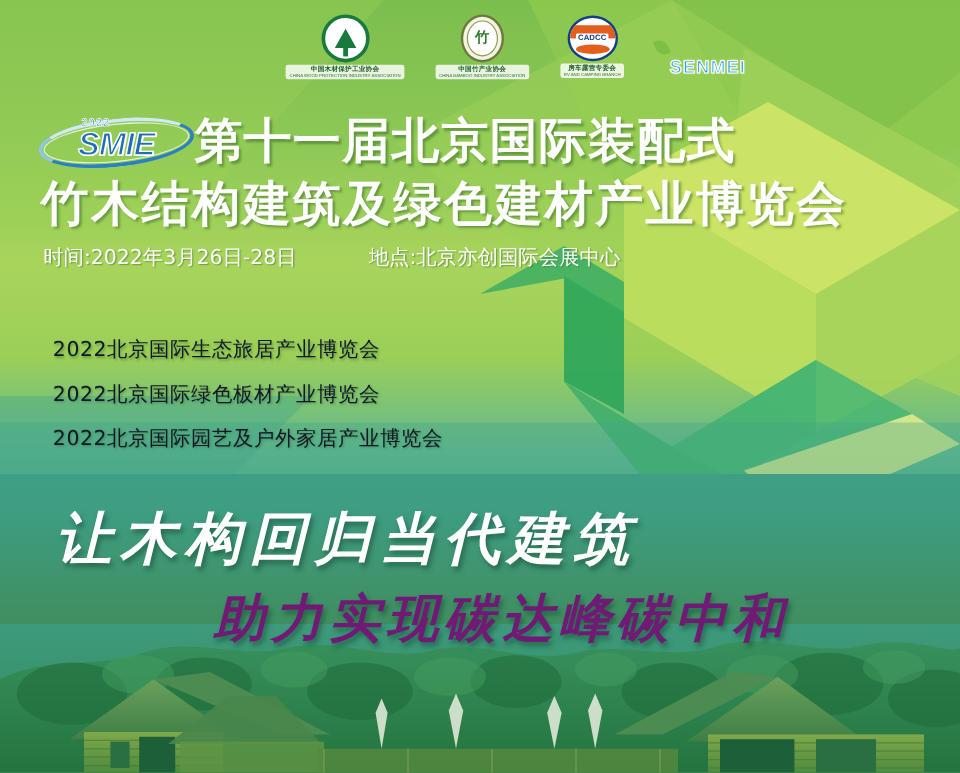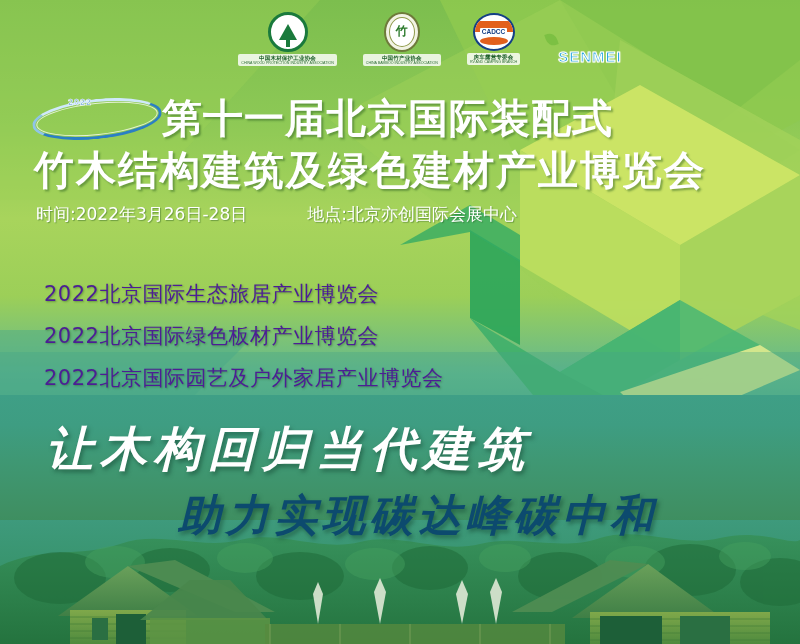--- a/index.html
+++ b/index.html
@@ -121,35 +121,35 @@
   }
 
   
   .concurrent { position:absolute; left:44px; top:266px; }
   .conc-head {
     font-size:21px; font-weight:bold; color:#ffffff; letter-spacing:1px;
     text-shadow:2px 2px 2px rgba(40,90,30,.5);
     font-family:"DejaVu Sans","Liberation Sans",sans-serif;
   }
   .conc-item {
-    margin-top:14px; font-size:21px; color:#4c1d95; letter-spacing:.5px;
+    margin-top:14px; font-size:17px; color:#0f172a; letter-spacing:.5px;
     text-shadow:1px 1px 2px rgba(40,90,30,.45);
     font-family:"DejaVu Sans","Liberation Sans",sans-serif;
   }
 
   
   .slogan1 {
     position:absolute; left:46px; top:418px;
     font-size:47px; font-weight:bold; font-style:italic; color:#ffffff; letter-spacing:7px;
     text-shadow:2px 3px 4px rgba(20,70,50,.55);
     font-family:"DejaVu Serif","Liberation Serif",serif;
   }
   .slogan2 {
     position:absolute; left:178px; top:487px;
-    font-size:43px; font-weight:bold; font-style:italic; color:#0c4a6e; letter-spacing:5px;
+    font-size:43px; font-weight:bold; font-style:italic; color:#701a75; letter-spacing:5px;
     text-shadow:2px 3px 4px rgba(20,70,50,.55);
     font-family:"DejaVu Serif","Liberation Serif",serif;
   }
 
   
   .cabins { position:absolute; left:0; top:520px; width:800px; height:124px; }
 </style>
 </head>
 <body>
 
@@ -317,20 +317,21 @@
     </div>
 
   </div>
 
   <div class="title-block">
     <div class="title-line1">
       <div class="smie">
         <div class="ring"></div>
         <div class="ring2"></div>
         <div class="yr">2022</div>
+        <div class="txt">SMIE</div>
       </div>
       <div class="t-main">第十一届北京国际装配式</div>
     </div>
     <div class="title-line2">竹木结构建筑及绿色建材产业博览会</div>
   </div>
 
   <div class="meta-row">
     <span>时间:2022年3月26日-28日</span>
     <span>地点:北京亦创国际会展中心</span>
   </div>

